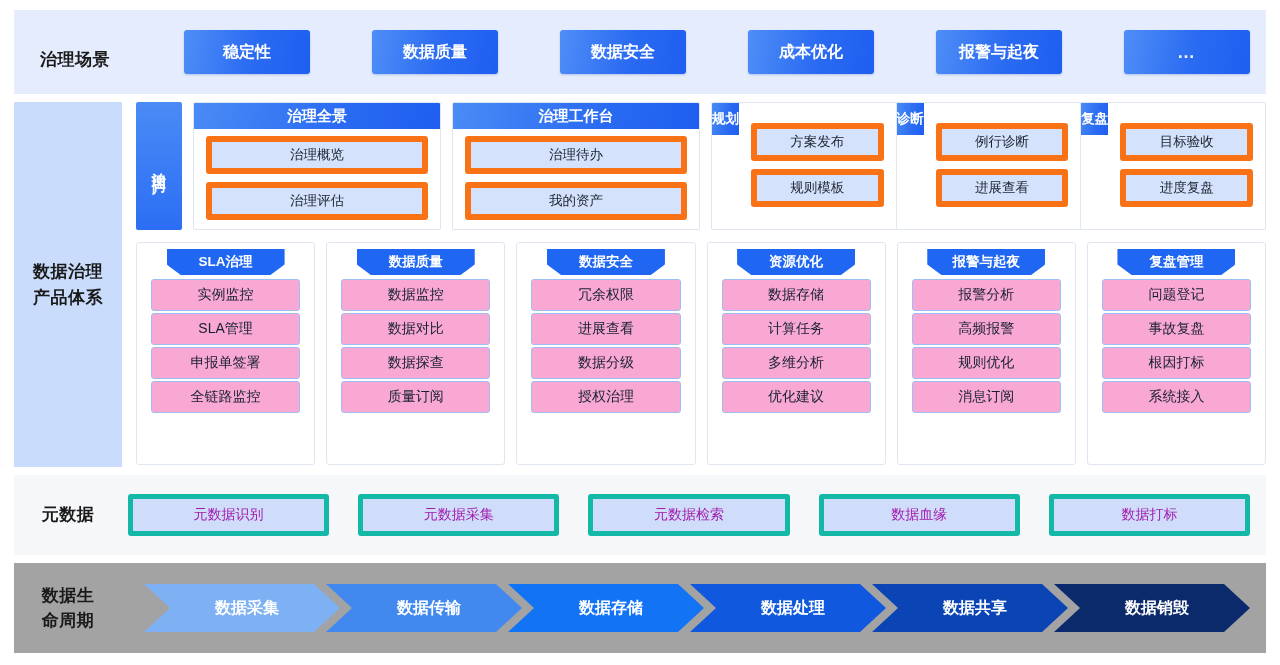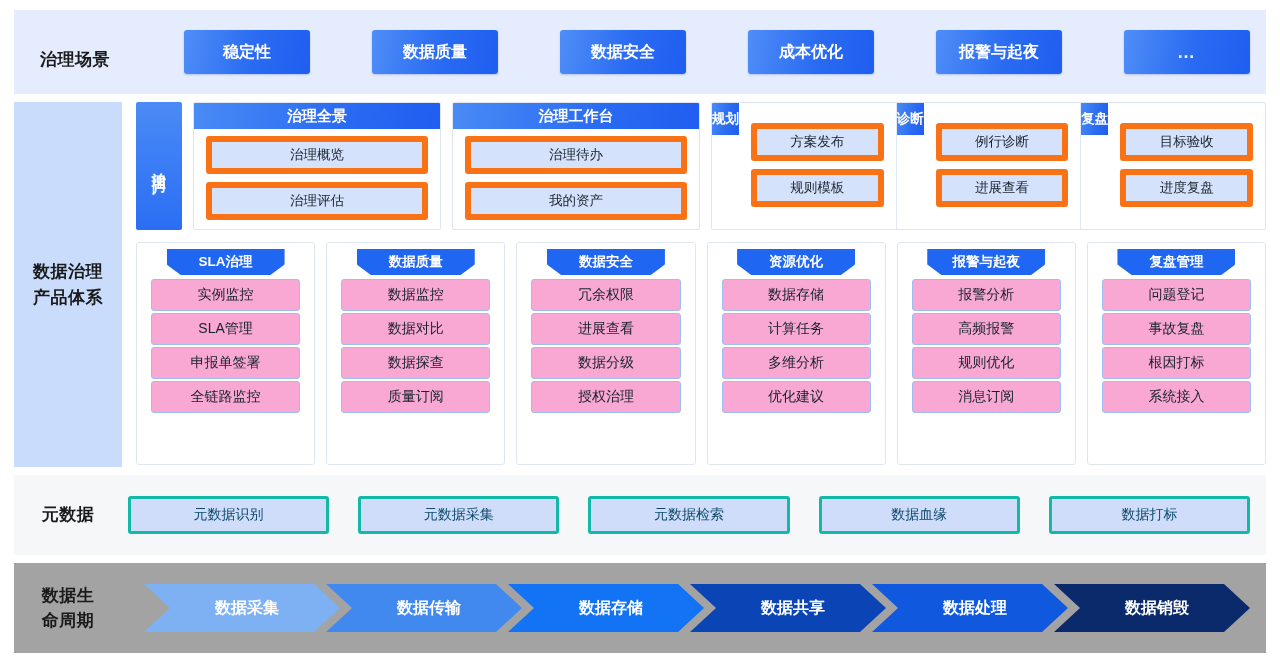--- a/index.html
+++ b/index.html
@@ -223,23 +223,23 @@
   .meta-list {
     flex: 1;
     display: flex;
     gap: 29px;
     padding: 0 16px 0 6px;
   }
   .meta-pill {
     flex: 1;
     height: 32px;
     background: #cfddfa;
-    border: 3px solid #14b8a6;
+    border: 5px solid #14b8a6;
     border-radius: 3px;
-    color: #0c4a6e;
+    color: #a21caf;
     font-size: 14px;
     display: flex;
     align-items: center;
     justify-content: center;
   }
 
   
   .sec-life {
     position: absolute;
     left: 14px; top: 563px;
@@ -407,19 +407,19 @@
     </div>
   </div>
 
   <div class="sec-life">
     <div class="row-label life-label">数据生
 命周期</div>
     <div class="life-list">
       <div class="chev" style="background: rgb(126, 176, 244);">数据采集</div>
       <div class="chev" style="background: rgb(65, 137, 239);">数据传输</div>
       <div class="chev" style="background: rgb(19, 115, 245);">数据存储</div>
+      <div class="chev" style="background: rgb(16, 89, 222);">数据处理</div>
       <div class="chev" style="background: rgb(11, 69, 181);">数据共享</div>
-      <div class="chev" style="background: rgb(16, 89, 222);">数据处理</div>
       <div class="chev" style="background: rgb(11, 42, 107);">数据销毁</div>
     </div>
   </div>
 
 </div>
 
 </body></html>

